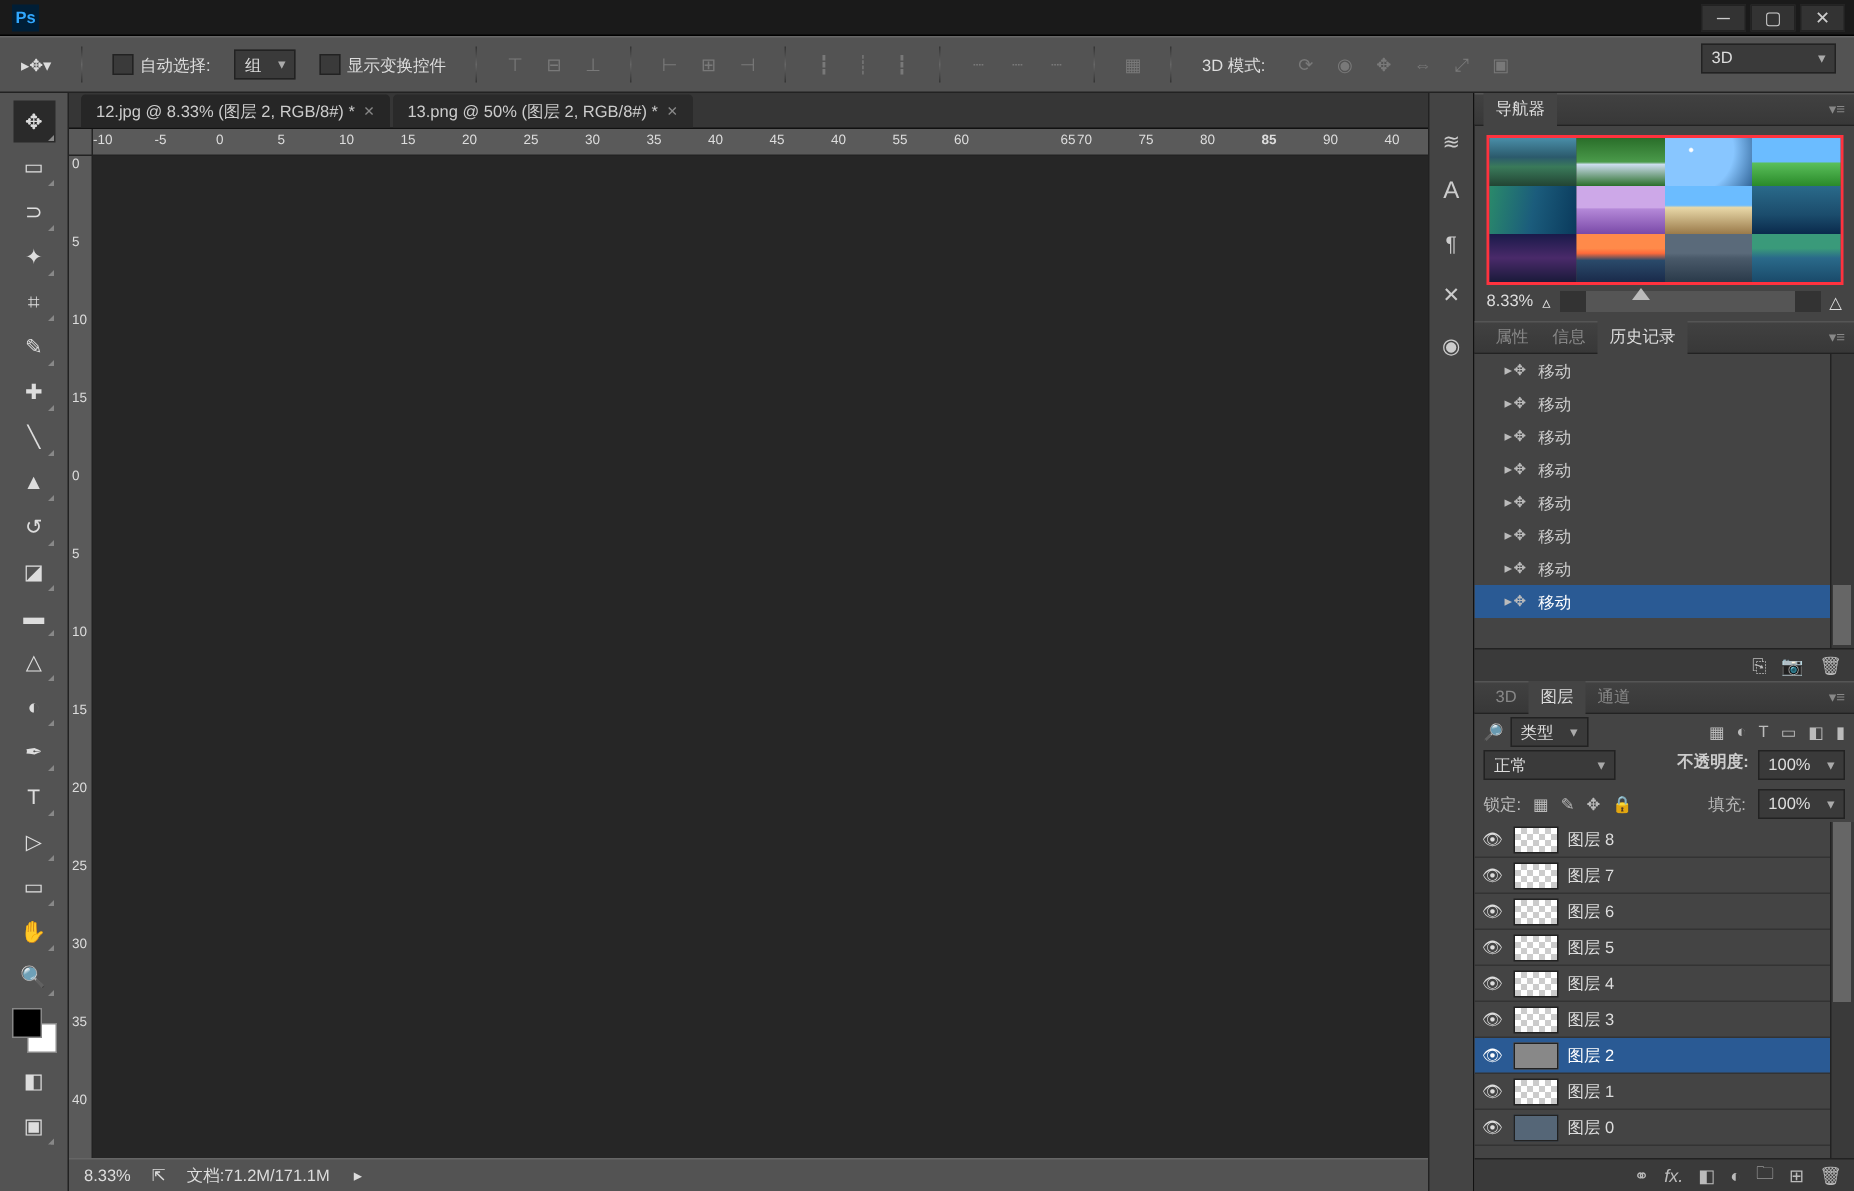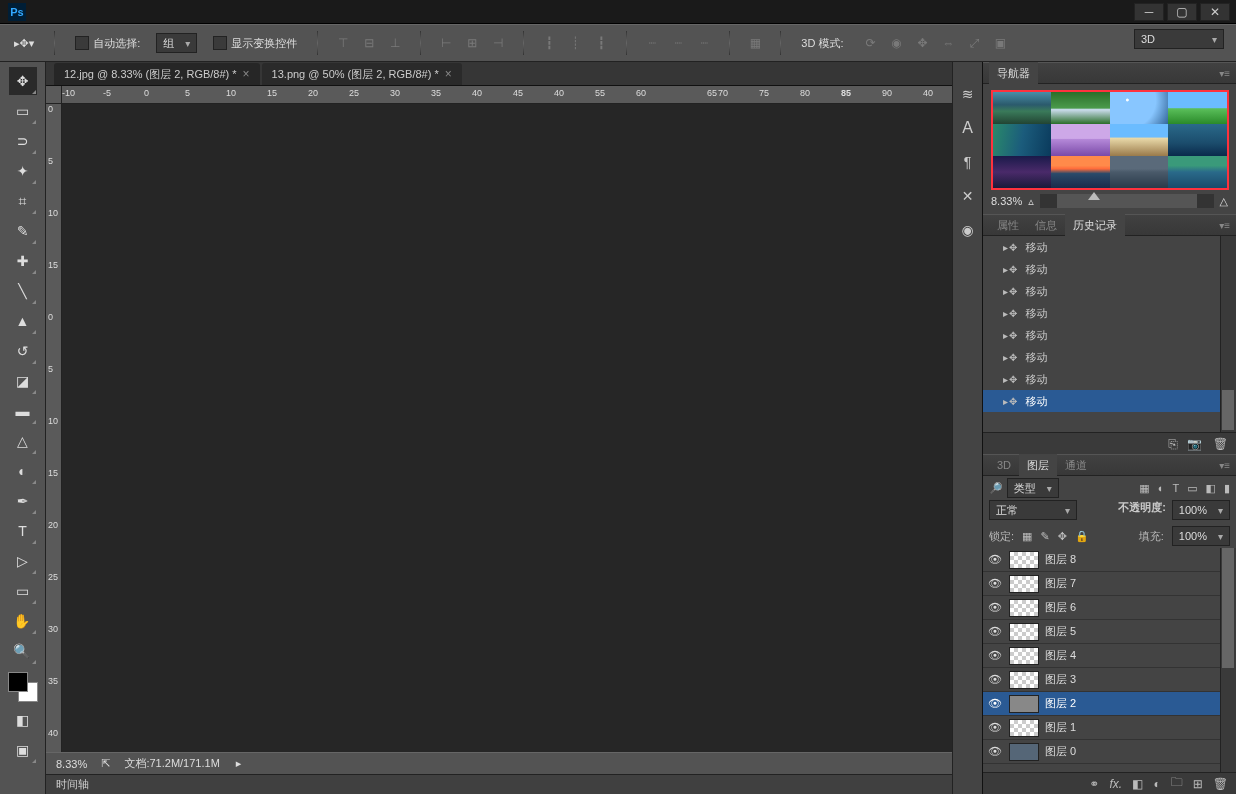--- a/index.html
+++ b/index.html
@@ -240,23 +240,20 @@
         <div class="guide-v" style="left:590px;"></div>
 
       </div>
     </div>
     <div class="status-bar">
       <span>8.33%</span>
       <span>⇱</span>
       <span><span>文档:</span><span>71.2M/171.1M</span></span>
       <span style="margin-left:2px;">▸</span>
     </div>
-    <div class="timeline">
-        <span>时间轴</span>
-      </div>
   </div>
 
   <div class="panel-strip">
     <div class="strip-icon">≋</div>
     <div class="strip-icon" style="font-size:16px;">A</div>
     <div class="strip-icon">¶</div>
     <div class="strip-icon">✕</div>
     <div class="strip-icon">◉</div>
   </div>
 

